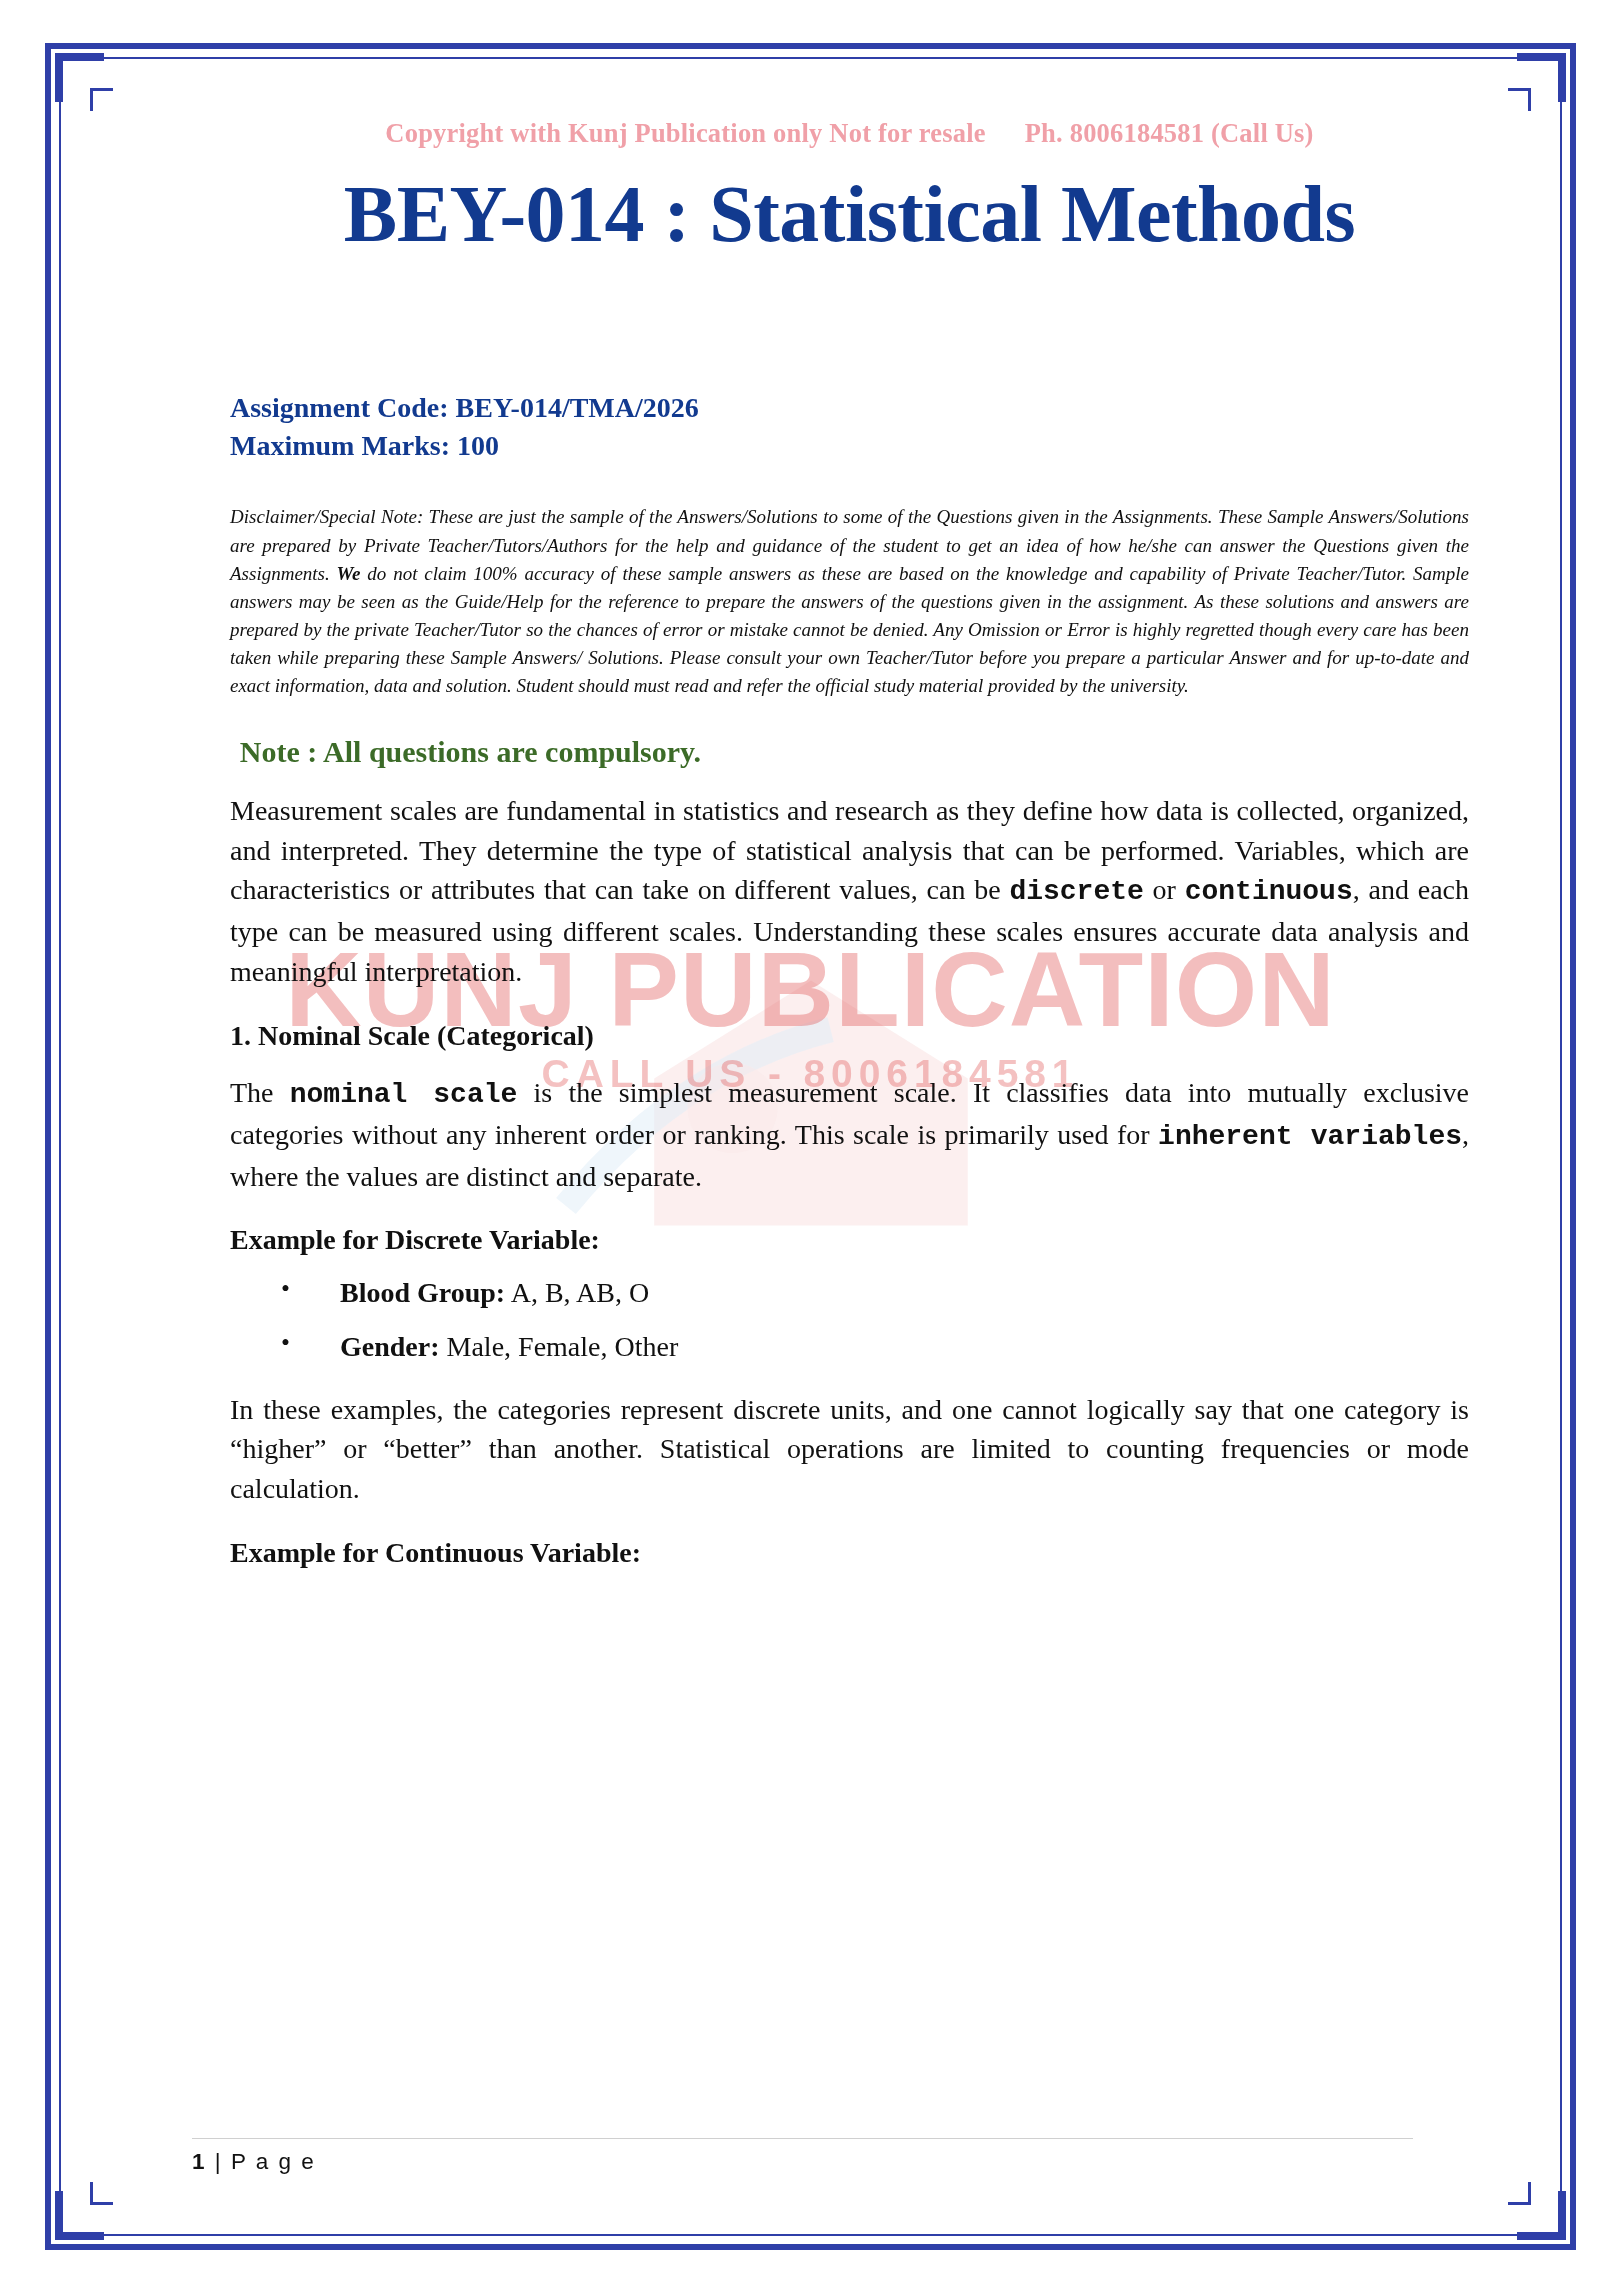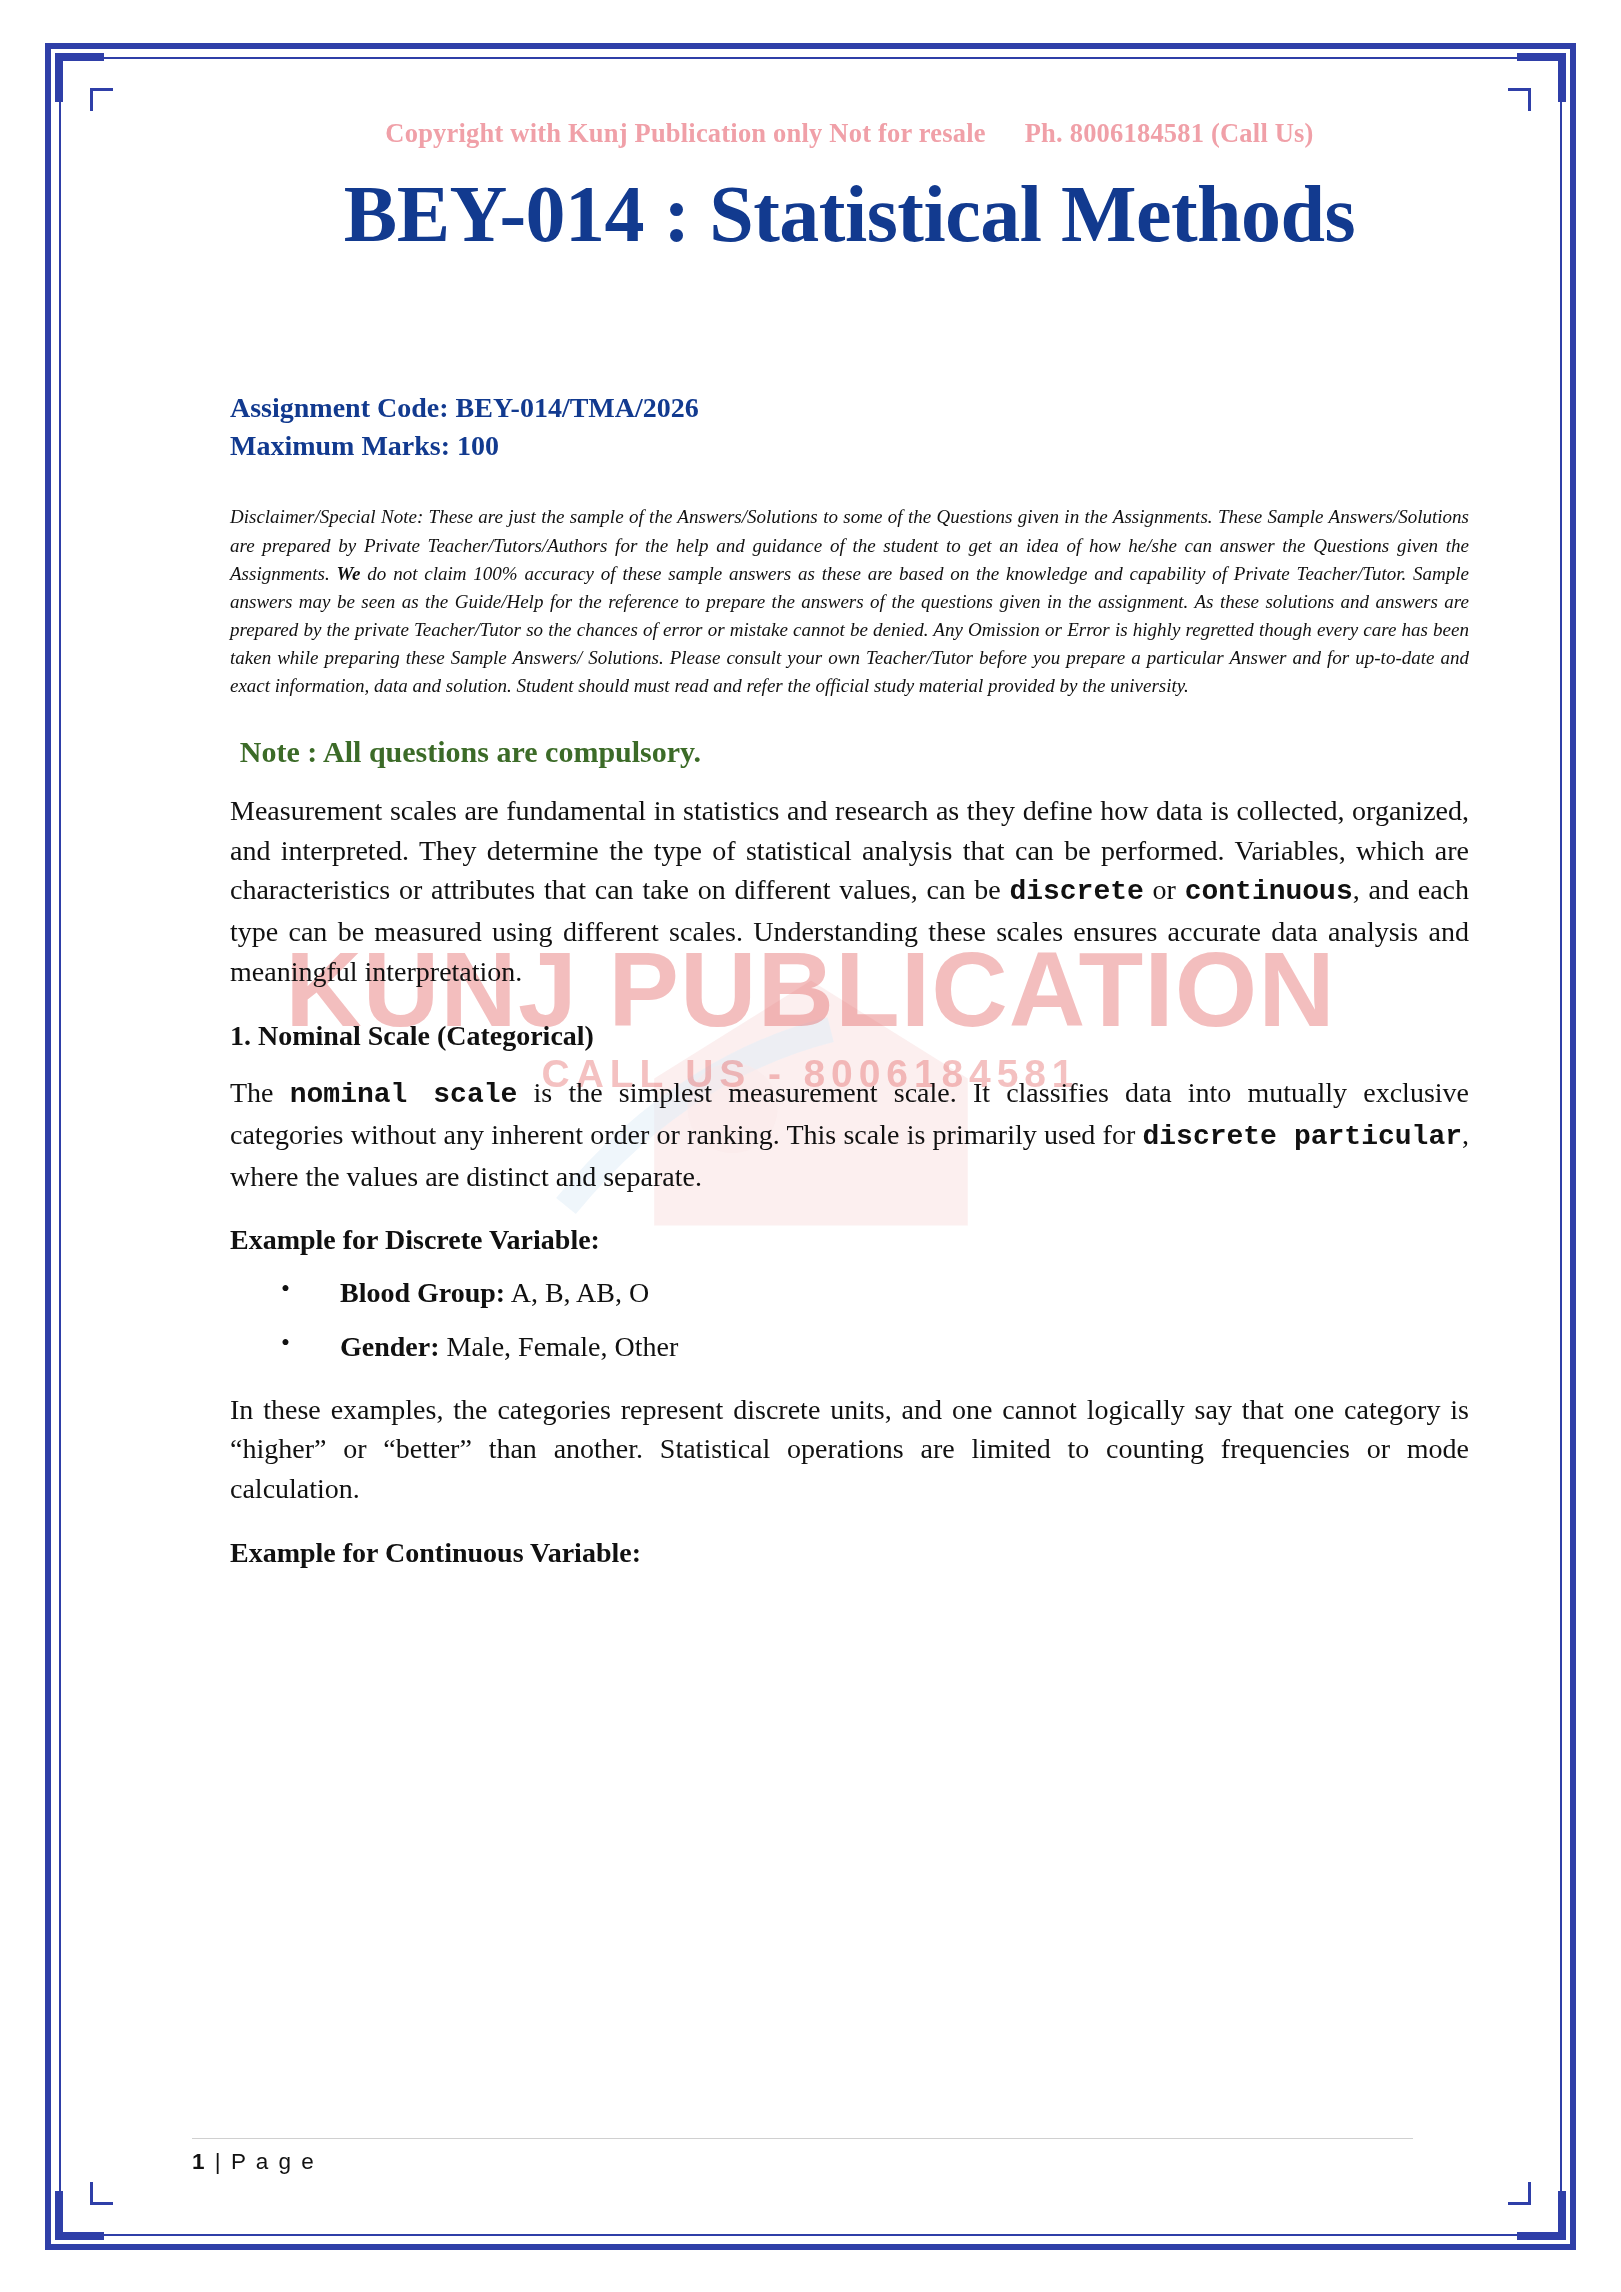--- a/index.html
+++ b/index.html
@@ -276,21 +276,21 @@
     <div class="note">Note : All questions are compulsory.</div>
 
 
     <p class="para">
       <span>Measurement scales are fundamental in statistics and research as they define how data is collected, organized, and interpreted. They determine the type of statistical analysis that can be performed. Variables, which are characteristics or attributes that can take on different values, can be </span><b>discrete</b><span> or </span><b>continuous</b><span>, and each type can be measured using different scales. Understanding these scales ensures accurate data analysis and meaningful interpretation.</span>
     </p>
 
     <div class="subhead">1. Nominal Scale (Categorical)</div>
 
     <p class="para">
-      <span>The </span><b>nominal scale</b><span> is the simplest measurement scale. It classifies data into mutually exclusive categories without any inherent order or ranking. This scale is primarily used for </span><b>discrete particular</b><span>, where the values are distinct and separate.</span>
+      <span>The </span><b>nominal scale</b><span> is the simplest measurement scale. It classifies data into mutually exclusive categories without any inherent order or ranking. This scale is primarily used for </span><b>inherent variables</b><span>, where the values are distinct and separate.</span>
     </p>
 
     <div class="subhead">Example for Discrete Variable:</div>
 
     <ul class="bullets">
       <li>
         <b>Blood Group:</b><span> A, B, AB, O</span>
       </li>
       <li>
         <b>Gender:</b><span> Male, Female, Other</span>

